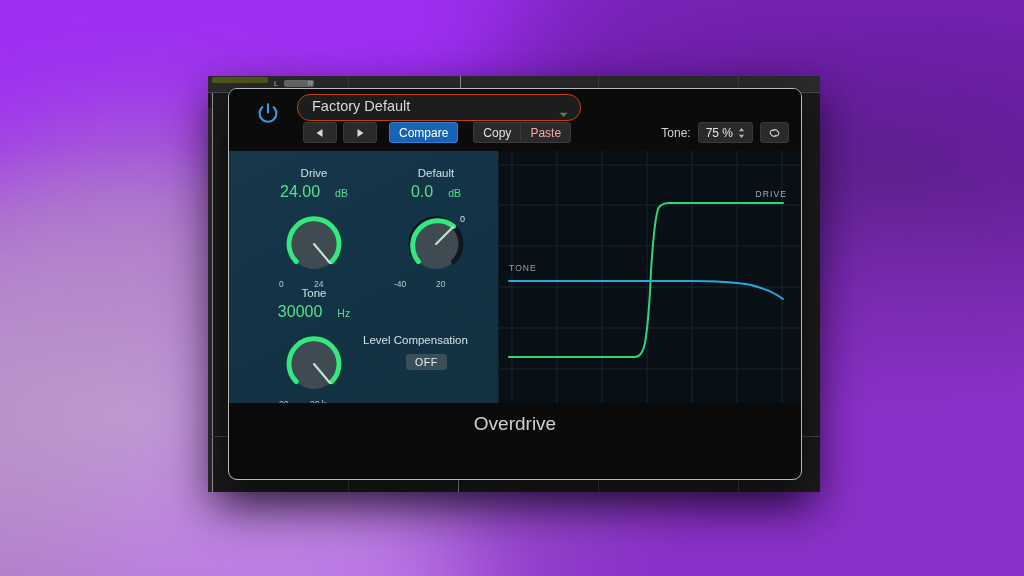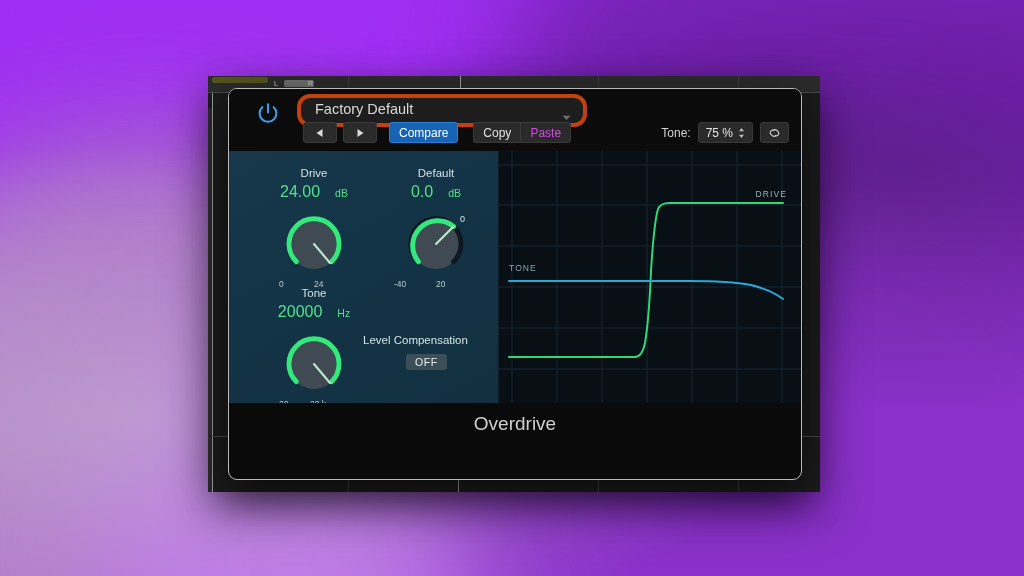--- a/index.html
+++ b/index.html
@@ -51,30 +51,30 @@
      background:#2b2b2b;border:1px solid #575757;display:flex;align-items:center;justify-content:center;}
   .close-btn svg{display:block;}
   .pill-btn{position:absolute;right:10px;top:9px;width:22px;height:9px;border-radius:5px;
      background:#3a3a3a;border:1px solid #4d4d4d;}
 
   
   .hdr{position:relative;height:62px;background:#0b0b0b;}
   .power{position:absolute;left:22px;top:8px;width:34px;height:34px;display:flex;
      align-items:center;justify-content:center;}
   .preset{position:absolute;left:68px;top:5px;width:282px;height:25px;border-radius:13px;
-     background:#1d1d1d;border:4px solid #c2410c;}
+     background:#1d1d1d;border:1px solid #c2410c;}
   .preset-label{position:absolute;left:14px;top:3px;color:#d8d8d8;font-size:14.5px;}
   .preset-caret{position:absolute;right:12px;top:9px;}
   .nav-row{position:absolute;left:74px;top:33px;display:flex;align-items:center;gap:6px;}
   .sq-btn{width:32px;height:19px;background:#2a2a2a;border:1px solid #3a3a3a;border-radius:3px;
      display:flex;align-items:center;justify-content:center;}
   .txt-btn{height:19px;padding:0 9px;border-radius:3px;background:#2a2a2a;border:1px solid #3a3a3a;
      color:#e2e2e2;font-size:12px;display:flex;align-items:center;justify-content:center;}
   .txt-btn.accent{background:#1763b4;border-color:#2a7fd4;color:#fff;}
-  .txt-btn.dim{color:#d946ef;}
+  .txt-btn.dim{color:#fca5a5;}
   .cp-group{display:flex;margin-left:9px;}
   .cp-group .txt-btn:first-child{border-radius:3px 0 0 3px;border-right:none;}
   .cp-group .txt-btn:last-child{border-radius:0 3px 3px 0;}
   .view-row{position:absolute;right:12px;top:33px;display:flex;align-items:center;gap:7px;}
   .view-lbl{color:#d2d2d2;font-size:12px;}
   .view-box{display:flex;align-items:center;gap:5px;height:19px;padding:0 7px;border-radius:3px;
      background:#2a2a2a;border:1px solid #3a3a3a;}
   .view-val{color:#e4e4e4;font-size:12px;}
   .link-btn{width:27px;height:19px;border-radius:3px;background:#2a2a2a;border:1px solid #3a3a3a;
      display:flex;align-items:center;justify-content:center;}
@@ -240,21 +240,21 @@
               <text x="60" y="14" fill="#cfe0e4" font-size="9" font-family="Liberation Sans, sans-serif">0</text>
             </svg>
           </div>
           <div class="knob-min" style="left:13px;top:112px;">-40</div>
           <div class="knob-max" style="left:55px;top:112px;">20</div>
         </div>
 
         <div class="knob" style="left:30px;top:136px;width:110px;height:122px;">
           <div class="knob-name" style="top:0;">Tone</div>
           <div class="knob-val" style="top:16px;">
-            <span>20000</span><span class="unit">Hz</span>
+            <span>30000</span><span class="unit">Hz</span>
           </div>
           <div class="knob-dial" style="left:19px;top:41px;">
             <svg width="72" height="72" viewBox="0 0 72 72">
               <circle cx="36" cy="36" r="25" fill="#3f4a52"></circle>
               <path d="M18.4 53.6 A 25 25 0 1 1 53.6 53.6" fill="none" stroke="#131e26" stroke-width="5" stroke-linecap="round"></path>
               <path d="M18.4 53.6 A 25 25 0 1 1 53.6 53.6" fill="none" stroke="#35e87e" stroke-width="5" stroke-linecap="round"></path>
               <line x1="36" y1="36" x2="52" y2="55" stroke="#bfe8cf" stroke-width="2.1" stroke-linecap="round"></line>
             </svg>
           </div>
           <div class="knob-min" style="left:20px;top:112px;">20</div>

